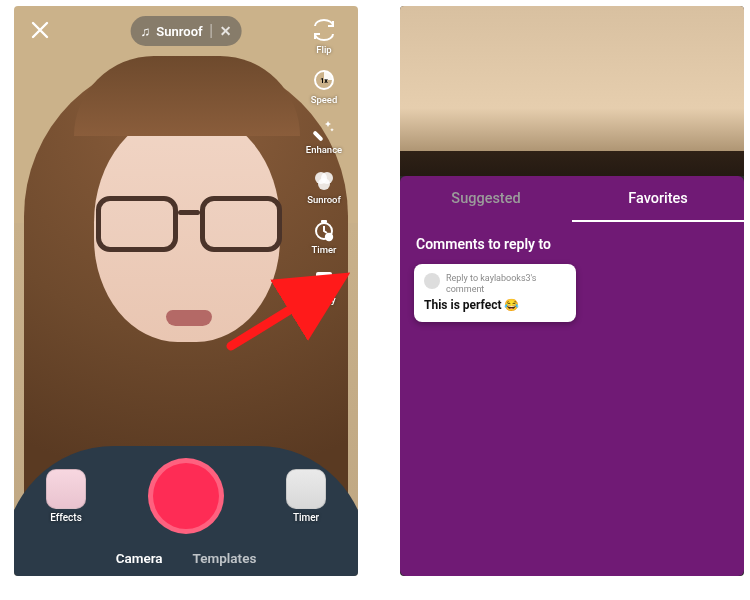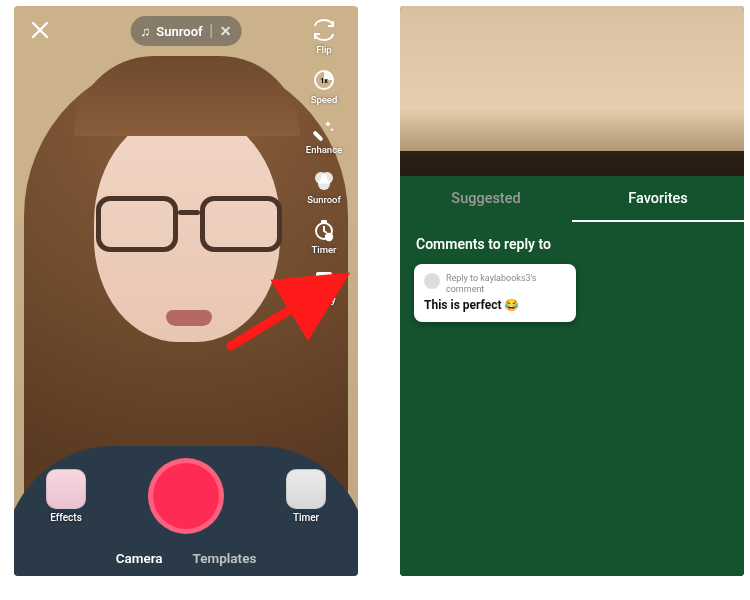--- a/index.html
+++ b/index.html
@@ -60,21 +60,21 @@
     .mode.active{color:#fff;}
     
     .arrow{position:absolute;top:266px;left:209px;width:130px;height:80px;pointer-events:none;}
     .arrow svg{width:130px;height:80px;}
     
     .phone-right{
       width:344px;height:570px;border-radius:4px;overflow:hidden;position:relative;background:#2b2b2b;
     }
     .rp-top{height:170px;background:linear-gradient(180deg,#d8c0a0 0%,#e6ceae 60%,#8f7552 100%);}
     .rp-top::after{content:"";position:absolute;top:145px;left:0;right:0;height:25px;background:linear-gradient(180deg,#2f2116,#241a12);}
-    .rp-body{position:absolute;top:170px;left:0;right:0;bottom:0;background:#14532d;}
+    .rp-body{position:absolute;top:170px;left:0;right:0;bottom:0;background:#701a75;border-radius:6px;}
     .tabs{display:flex;height:44px;}
     .tab{flex:1;display:flex;align-items:center;justify-content:center;font-size:14.5px;font-weight:500;cursor:pointer;color:#9b9b9b;}
     .tab.active{color:#fff;}
     .tab-underline{height:2px;background:#fff;width:50%;margin-left:50%;}
     .section-title{color:#fff;font-size:14px;font-weight:600;padding:14px 16px 12px;}
     .comment-card{margin:0 14px;width:162px;background:#fff;border-radius:8px;padding:9px 10px 10px;position:relative;cursor:pointer;box-shadow:0 2px 6px rgba(0,0,0,.3);}
     .comment-card::after{content:"";position:absolute;left:-7px;top:34px;width:0;height:0;border:7px solid transparent;border-right-color:#fff;}
     .cc-head{display:flex;align-items:flex-start;gap:6px;margin-bottom:3px;}
     .cc-avatar{width:16px;height:16px;border-radius:50%;background:#ddd;flex-shrink:0;}
     .cc-replyto{font-size:9px;color:#8a8a8a;line-height:1.2;}

